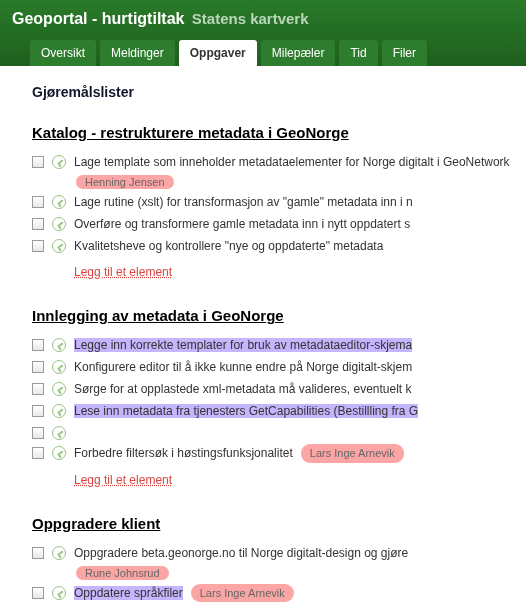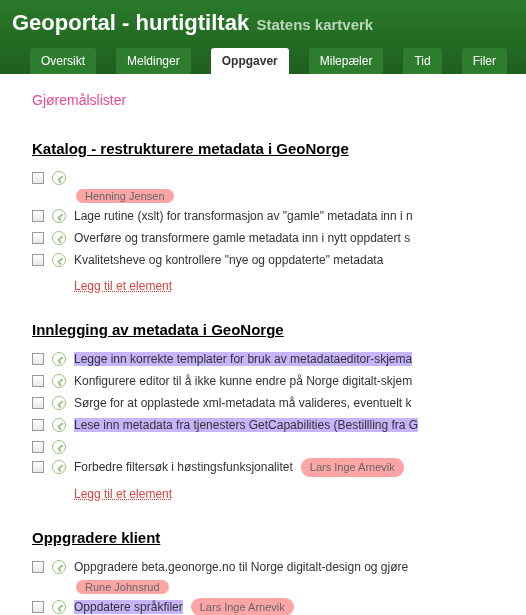--- a/index.html
+++ b/index.html
@@ -11,34 +11,34 @@
     width: 526px;
     overflow: hidden;
   }
   .header {
     background: #216b21;
     background: linear-gradient(#2a7a2a, #1e5f1e);
     padding: 10px 12px 0 12px;
     color: #fff;
   }
   .header h1 {
-    font-size: 22px;
+    font-size: 16px;
     font-weight: bold;
     display: inline;
   }
   .header .subtitle {
     font-size: 15px;
     color: #b9d6b9;
     margin-left: 4px;
     font-weight: bold;
   }
   .tabs {
     margin-top: 12px;
     display: flex;
-    gap: 20px;
+    gap: 4px;
     padding-left: 18px;
   }
   .tab {
     background: #2e7d2e;
     color: #fff;
     padding: 6px 11px;
     font-size: 12px;
     border-top-left-radius: 3px;
     border-top-right-radius: 3px;
     cursor: pointer;
@@ -48,23 +48,23 @@
     background: #fff;
     color: #333;
     font-weight: bold;
   }
   .content {
     background: #fff;
     padding: 18px 0 0 32px;
   }
   .section-title {
     font-size: 14px;
-    font-weight: normal;
-    color: #ec4899;
-    margin-bottom: 32px;
+    font-weight: bold;
+    color: #0f172a;
+    margin-bottom: 24px;
   }
   .list-block { margin-bottom: 28px; }
   .list-heading {
     font-size: 15px;
     font-weight: bold;
     color: #000;
     text-decoration: underline;
     display: inline-block;
     margin-bottom: 10px;
     cursor: pointer;
@@ -146,20 +146,21 @@
       <div class="tab">Filer</div>
     </div>
 </div>
 
 <div class="content">
   <div class="section-title">Gjøremålslister</div>
   <div id="lists">
       <div class="list-block"><a class="list-heading">Katalog - restrukturere metadata i GeoNorge</a><div class="task-row">
           <span class="chk"></span>
           <span class="clock"></span>
+          <span><span class="task-text">Lage template som inneholder metadataelementer for Norge digitalt i GeoNetwork</span></span>
         </div><div class="assignee-line"><span class="assignee">Henning Jensen</span></div><div class="task-row">
           <span class="chk"></span>
           <span class="clock"></span>
           <span><span class="task-text">Lage rutine (xslt) for transformasjon av "gamle" metadata inn i n</span></span>
         </div><div class="task-row">
           <span class="chk"></span>
           <span class="clock"></span>
           <span><span class="task-text">Overføre og transformere gamle metadata inn i nytt oppdatert s</span></span>
         </div><div class="task-row">
           <span class="chk"></span>

